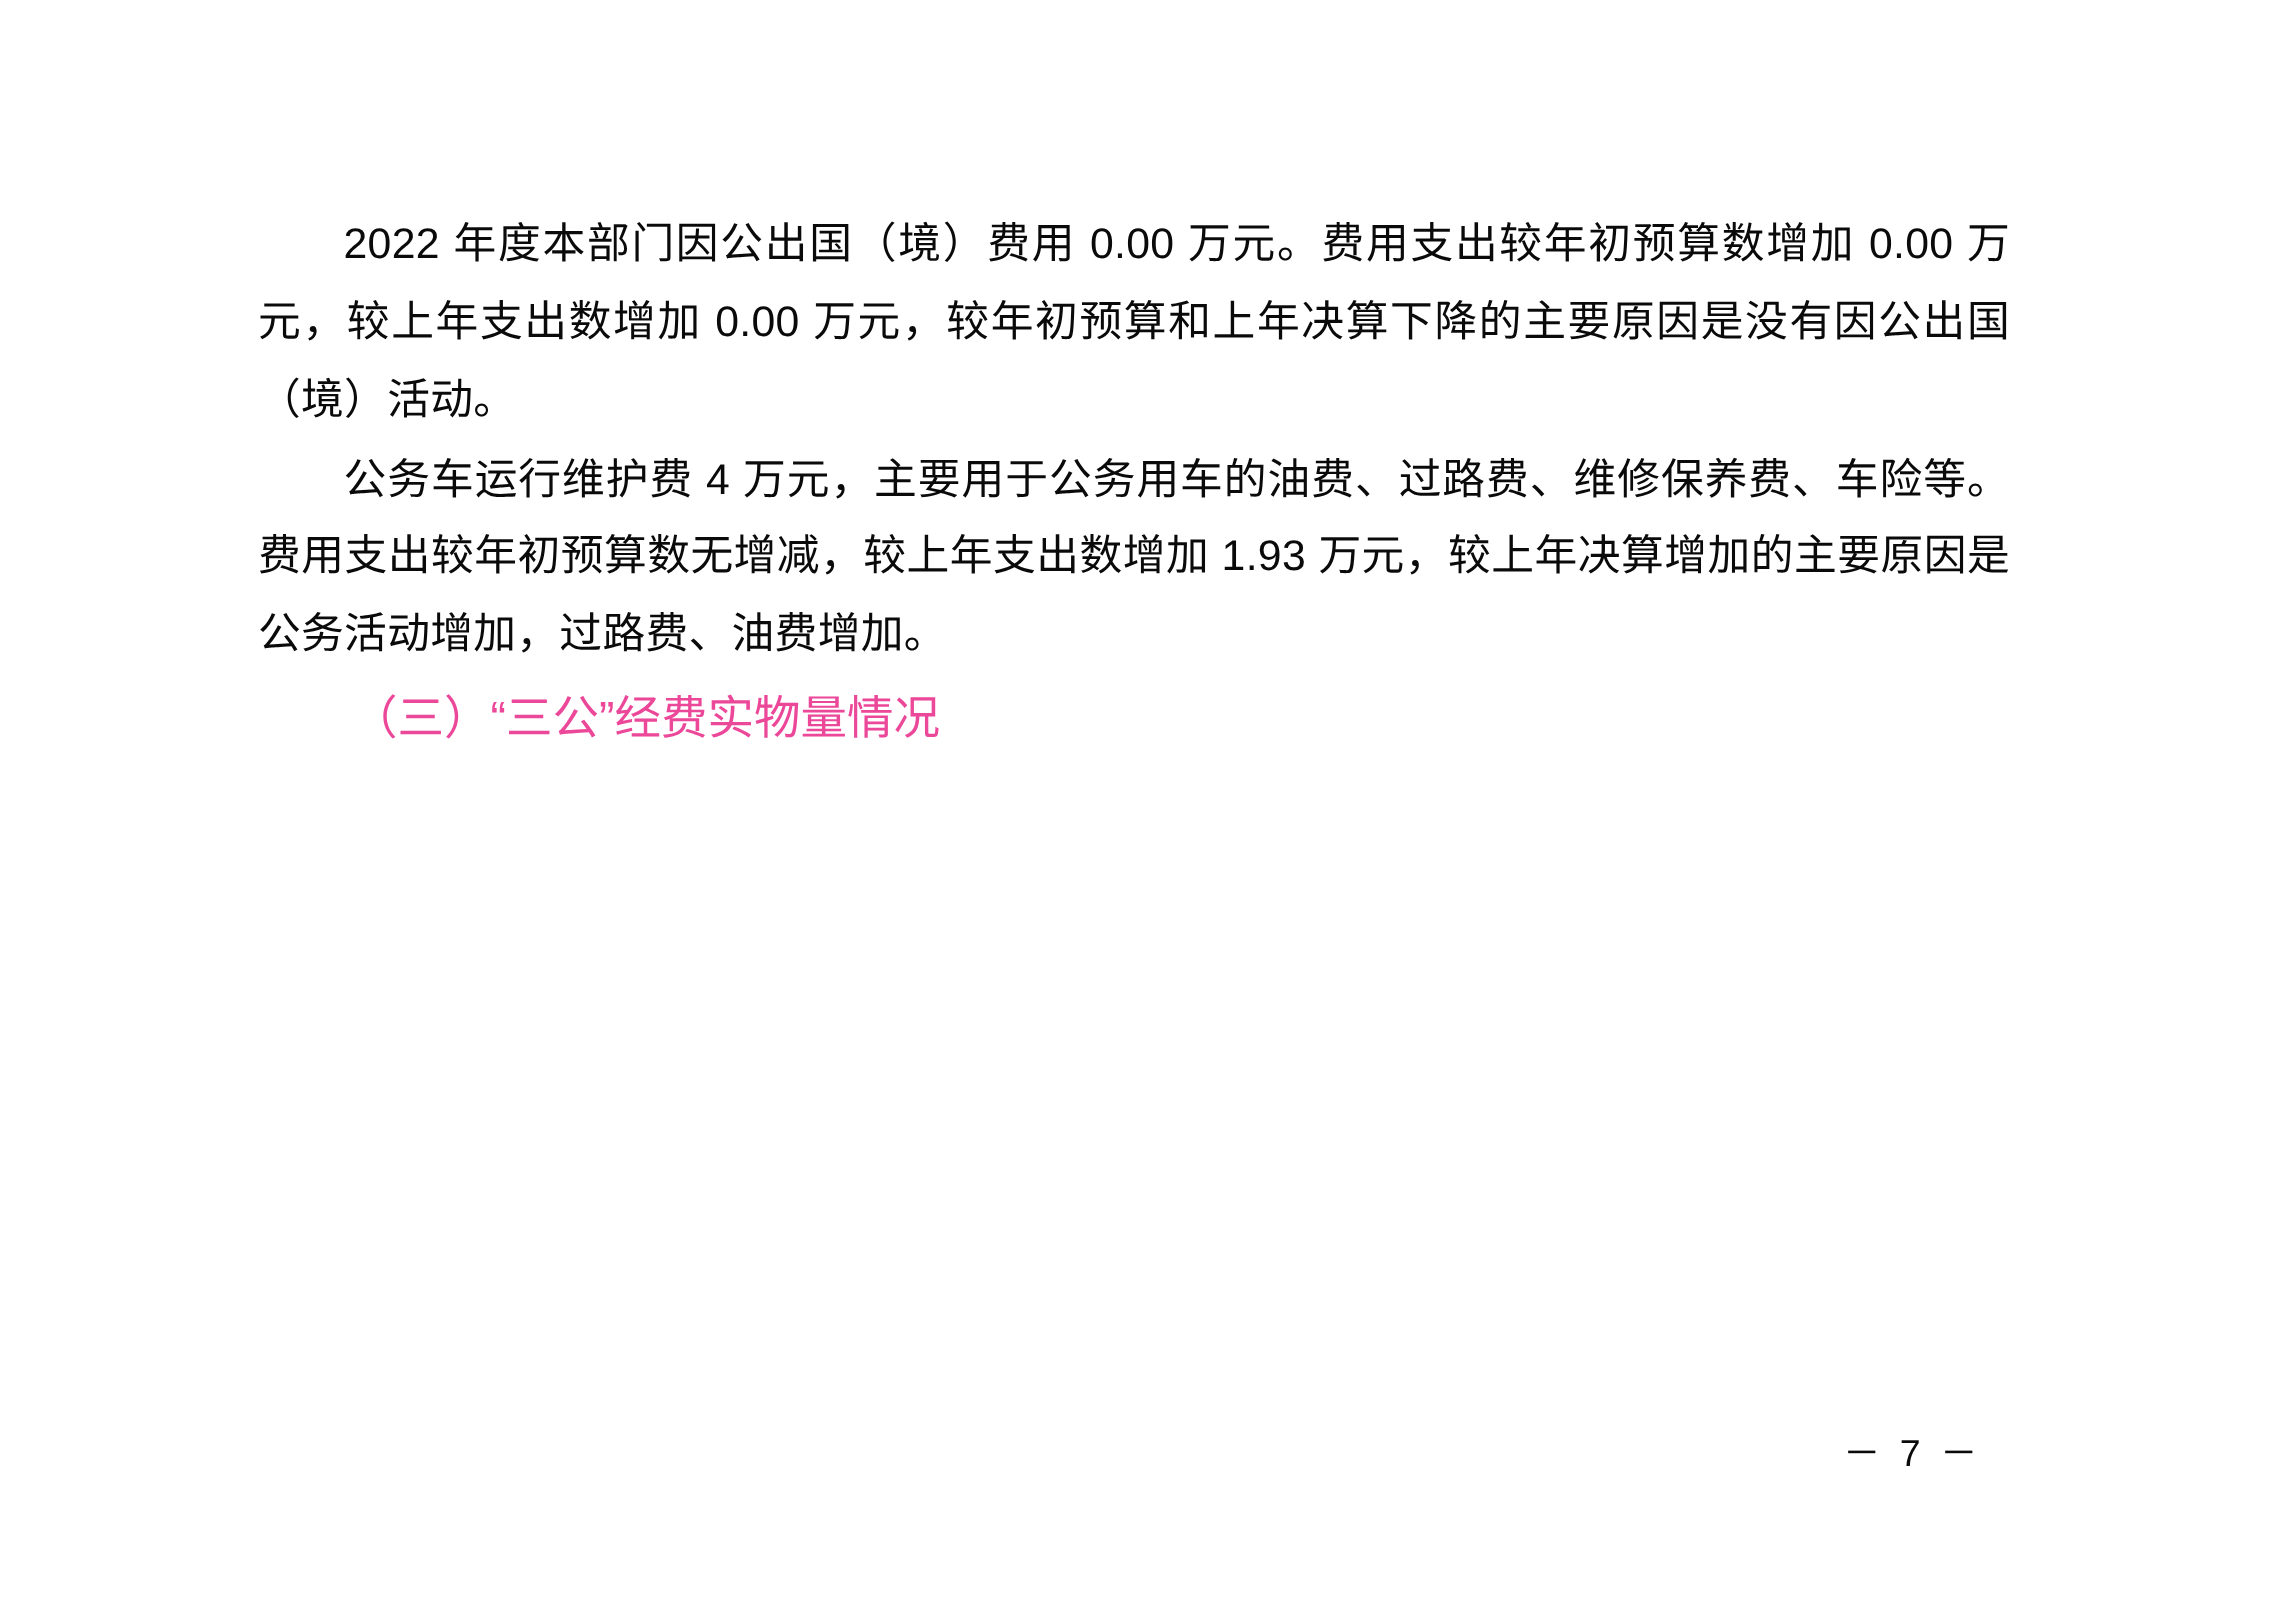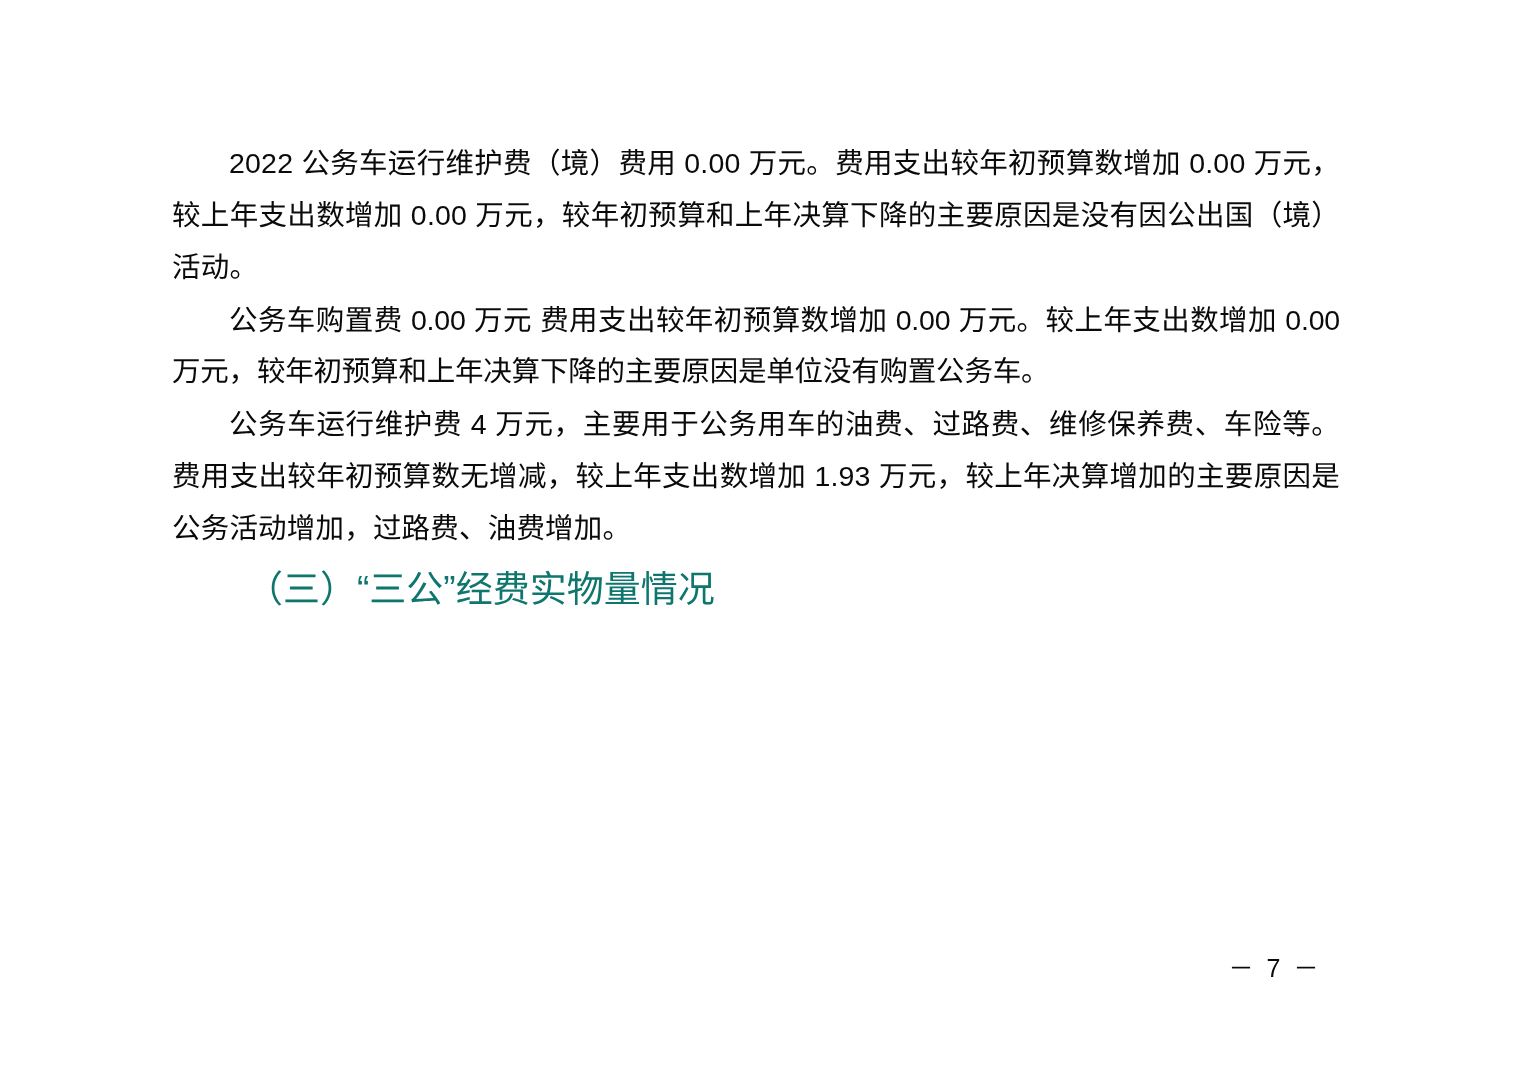--- a/index.html
+++ b/index.html
@@ -39,26 +39,26 @@
     margin: 0 0 1px 0;
     letter-spacing: 0.2px;
     font-family: "Liberation Sans", "DejaVu Sans", sans-serif;
     font-weight: 400;
     color: #0a0a0a;
   }
   .para.tight {
     letter-spacing: -0.2px;
   }
   .heading {
-    font-size: 37px;
+    font-size: 31px;
     line-height: 1.82;
     text-indent: 2em;
     margin: 0;
     font-family: "Liberation Sans", "DejaVu Sans", sans-serif;
-    color: #0f766e;
+    color: #ec4899;
   }
   .footer {
     position: absolute;
     left: 0;
     top: 948px;
     width: 1520px;
     text-align: center;
     font-size: 25px;
     font-family: "Liberation Sans", "DejaVu Sans", sans-serif;
     color: #0a0a0a;
@@ -68,23 +68,22 @@
     margin-left: 1030px;
     letter-spacing: 3px;
   }
 </style>
 </head>
 <body>
 
 <div class="page">
   <div class="content">
 
-    <p class="para">2022 公务车运行维护费（境）费用 0.00 万元。费用支出较年初预算数增加 0.00 万元，较上年支出数增加 0.00 万元，较年初预算和上年决算下降的主要原因是没有因公出国（境）活动。</p>
+    <p class="para">2022 年度本部门因公出国（境）费用 0.00 万元。费用支出较年初预算数增加 0.00 万元，较上年支出数增加 0.00 万元，较年初预算和上年决算下降的主要原因是没有因公出国（境）活动。</p>
 
-    <p class="para tight">公务车购置费 0.00 万元 费用支出较年初预算数增加 0.00 万元。较上年支出数增加 0.00 万元，较年初预算和上年决算下降的主要原因是单位没有购置公务车。</p>
 
     <p class="para">公务车运行维护费 4 万元，主要用于公务用车的油费、过路费、维修保养费、车险等。费用支出较年初预算数无增减，较上年支出数增加 1.93 万元，较上年决算增加的主要原因是公务活动增加，过路费、油费增加。</p>
 
 
     <p class="heading">（三）“三公”经费实物量情况</p>
 
   </div>
 
   <div class="footer">
     <span class="pagenum">－ 7 －</span>

